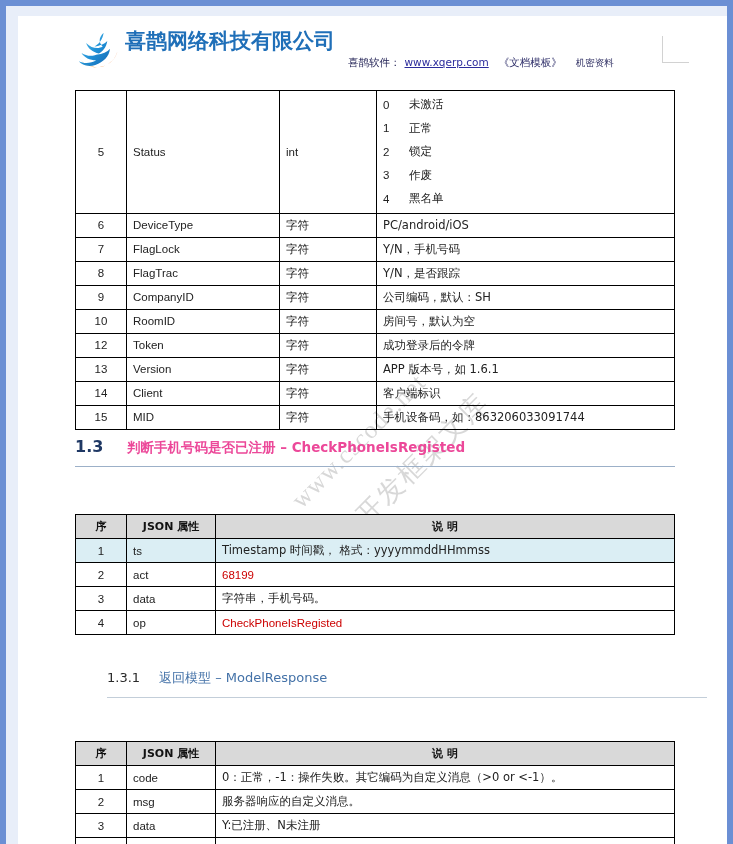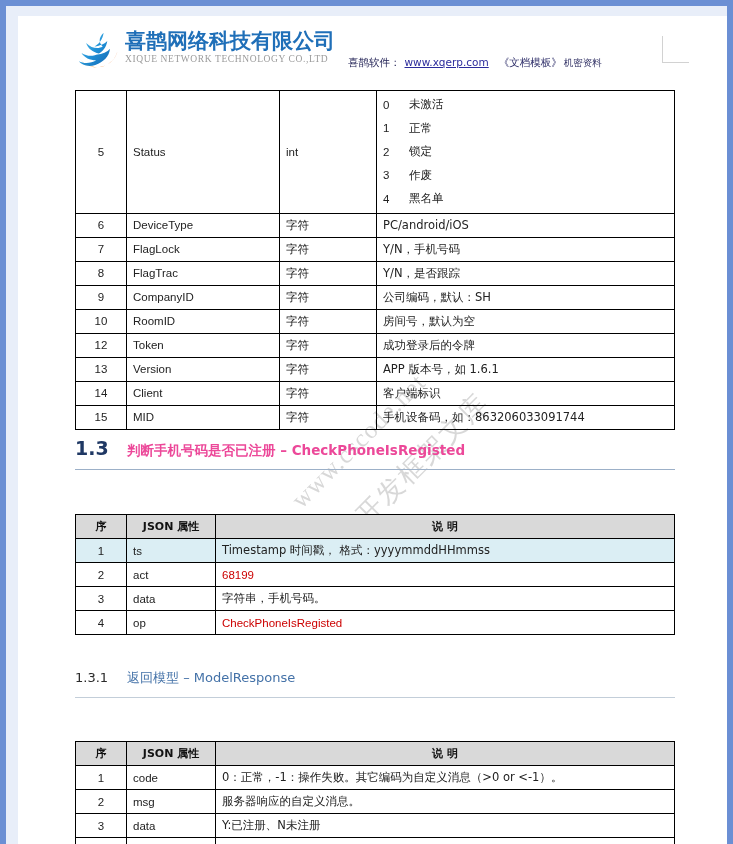--- a/index.html
+++ b/index.html
@@ -94,21 +94,21 @@
     font-family:"DejaVu Sans",sans-serif;
     font-size:10.5px;
     color:#3b3b7a;
     white-space:nowrap;
   }
   #header-right .brand{color:#222255;}
   #header-link{
     color:#2b2b9c;text-decoration:underline;margin:0 4px;
   }
   #header-tpl{margin-left:6px;color:#2a2a66;}
-  #header-conf{margin-left:2px;color:#333366;font-size:9.5px;}
+  #header-conf{margin-left:14px;color:#333366;font-size:9.5px;}
 
   
   table.doc-table{
     position:absolute;
     border-collapse:collapse;
     z-index:10;
     background:transparent;
     font-size:11px;
     color:#222;
   }
@@ -134,29 +134,29 @@
   }
   .status-list li .sv{width:26px;display:inline-block;}
   .status-list li .sl{font-family:"DejaVu Sans",sans-serif;}
   .cjk{font-family:"DejaVu Sans",sans-serif;}
 
   
   .h2-block{position:absolute;z-index:10;width:600px;}
   .h2-row{display:flex;align-items:baseline;}
   .h2-num{
     font-family:"DejaVu Sans",sans-serif;
-    font-weight:bold;font-size:19px;color:#1F3864;width:52px;
+    font-weight:bold;font-size:16px;color:#1F3864;width:52px;
   }
   .h2-text{
     font-family:"DejaVu Sans",sans-serif;
     font-weight:bold;font-size:13.5px;color:#ec4899;
   }
   .h-rule{border-bottom:1px solid #9CB0C8;margin-top:9px;}
 
-  .h3-block{position:absolute;z-index:10;width:600px;}
+  .h3-block{position:absolute;z-index:10;width:600px;margin-left:32px;}
   .h3-row{display:flex;align-items:baseline;}
   .h3-num{
     font-family:"DejaVu Sans",sans-serif;
     font-size:13px;color:#2a2a2a;width:52px;
   }
   .h3-text{
     font-family:"DejaVu Sans",sans-serif;
     font-size:13px;color:#4472A8;
   }
   .h3-rule{border-bottom:1px solid #c3ced9;margin-top:10px;}
@@ -218,21 +218,20 @@
               <stop offset="0%" stop-color="#f5a623"></stop>
               <stop offset="60%" stop-color="#f07c1e"></stop>
               <stop offset="100%" stop-color="#e8641c"></stop>
             </linearGradient>
           </defs>
           <path d="M60 6 C58 22 50 30 40 36 C54 34 62 30 68 24 C66 38 58 48 44 54 C58 53 68 48 74 41 C72 58 60 70 42 76 C26 81 12 76 6 68 C18 74 32 73 44 66 C30 66 18 60 12 50 C24 58 38 58 50 51 C36 48 26 40 22 28 C34 40 48 42 58 36 C50 28 48 18 60 6 Z" fill="url(#gb)"></path>
           <path d="M8 62 C22 80 46 86 66 76 C80 69 88 57 90 46 C86 62 74 74 58 79 C40 85 20 78 8 62 Z" fill="url(#go)"></path>
         </svg>
         <div id="logo-words">
           <div id="logo-cn">喜鹊网络科技有限公司</div>
-          <div id="logo-en">XIQUE NETWORK TECHNOLOGY CO.,LTD</div>
         </div>
       </div>
       <div id="header-right">
         <span class="brand cjk">喜鹊软件：</span><a id="header-link" href="#">www.xqerp.com</a><span id="header-tpl" class="cjk">《文档模板》</span><span id="header-conf" class="cjk">机密资料</span>
       </div>
     </div>
 
     <table class="doc-table" id="table-fields">
       <tbody>
         <tr>

